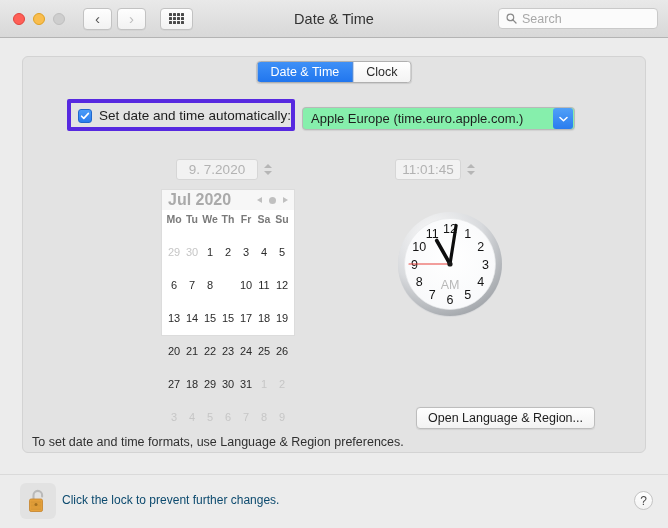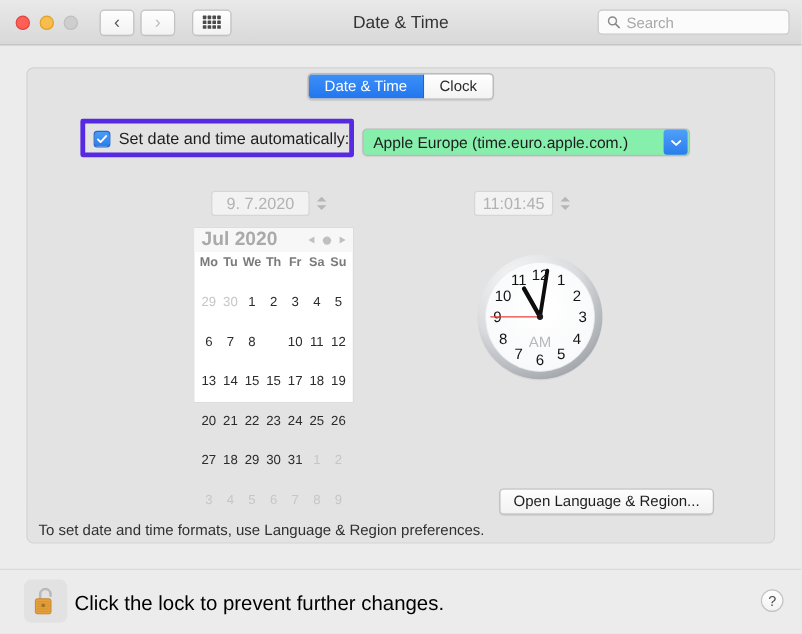--- a/index.html
+++ b/index.html
@@ -370,22 +370,22 @@
     width: 36px; height: 36px;
     background: #e2e2e2;
     border-radius: 6px;
     display: flex;
     align-items: center;
     justify-content: center;
   }
   .lock-text {
     position: absolute;
     top: 18px; left: 62px;
-    font-size: 17px;
-    color: #000000;
+    font-size: 12px;
+    color: #0c4a6e;
   }
   .help-btn {
     position: absolute;
     top: 16px; right: 15px;
     width: 19px; height: 19px;
     border-radius: 50%;
     border: 1px solid #c4c4c4;
     background: linear-gradient(to bottom, #ffffff, #f3f3f3);
     display: flex;
     align-items: center;

